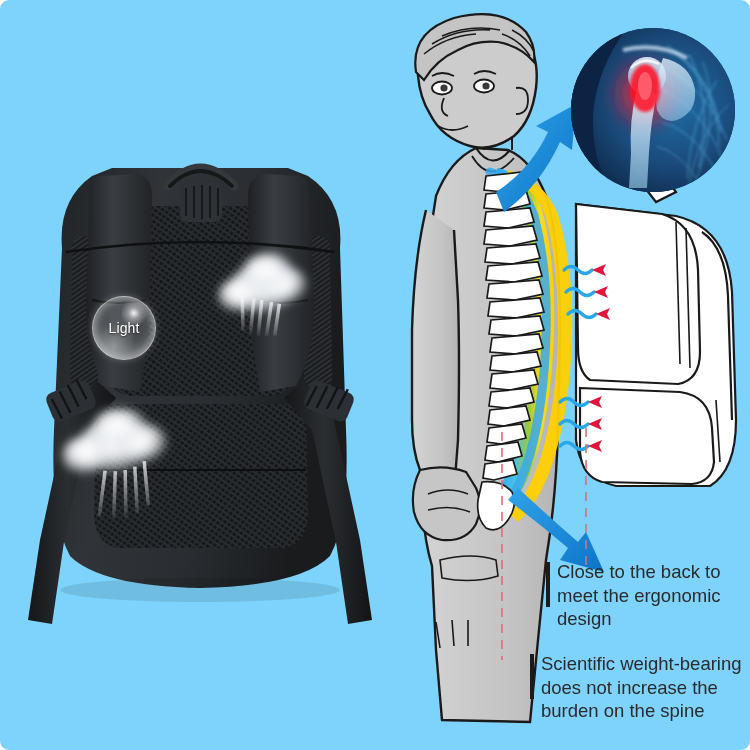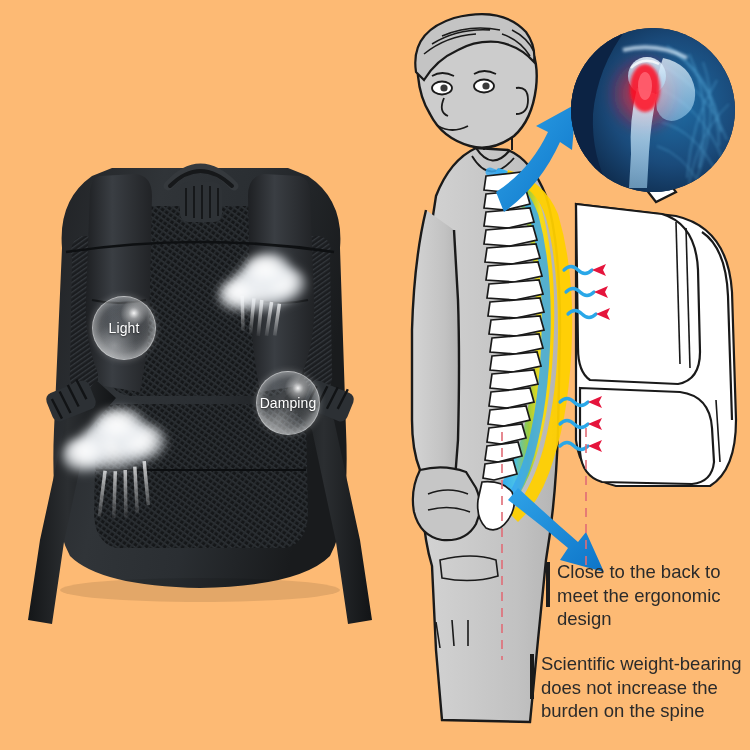--- a/index.html
+++ b/index.html
@@ -11,21 +11,22 @@
   body {
     width: 750px;
     height: 750px;
     overflow: hidden;
     font-family: "Liberation Sans", sans-serif;
   }
   #stage {
     position: relative;
     width: 750px;
     height: 750px;
-    background: #fdba74;
+    background: #7dd3fc;
+    border-radius: 9px;
   }
 
   
   .panel-left {
     position: absolute;
     left: 0; top: 0;
     width: 400px; height: 750px;
   }
   .bp-svg { position:absolute; left:0; top:0; }
 
@@ -213,23 +214,20 @@
           <ellipse cx="142" cy="444" rx="26" ry="21" fill="url(#puffGrad)"></ellipse>
           <ellipse cx="120" cy="428" rx="28" ry="20" fill="url(#puffGrad)"></ellipse>
         </g>
       </g>
     </svg>
 
     <div class="bubble" id="bubble-light" style="left:92px; top:296px; width:62px; height:62px;">
       <span class="bubble-label">Light</span>
     </div>
 
-    <div class="bubble" id="bubble-damping" style="left:256px; top:371px; width:62px; height:62px;">
-      <span class="bubble-label">Damping</span>
-    </div>
 
   </div>
 
   <div class="panel-right">
     <svg class="ill-svg" width="370" height="750" viewBox="0 0 370 750">
       <defs>
         <linearGradient id="cushGrad" x1="0" y1="0" x2="1" y2="0">
           <stop offset="0%" stop-color="#1f9bf0"></stop>
           <stop offset="38%" stop-color="#49c0e8"></stop>
           <stop offset="60%" stop-color="#9ccb3b"></stop>

